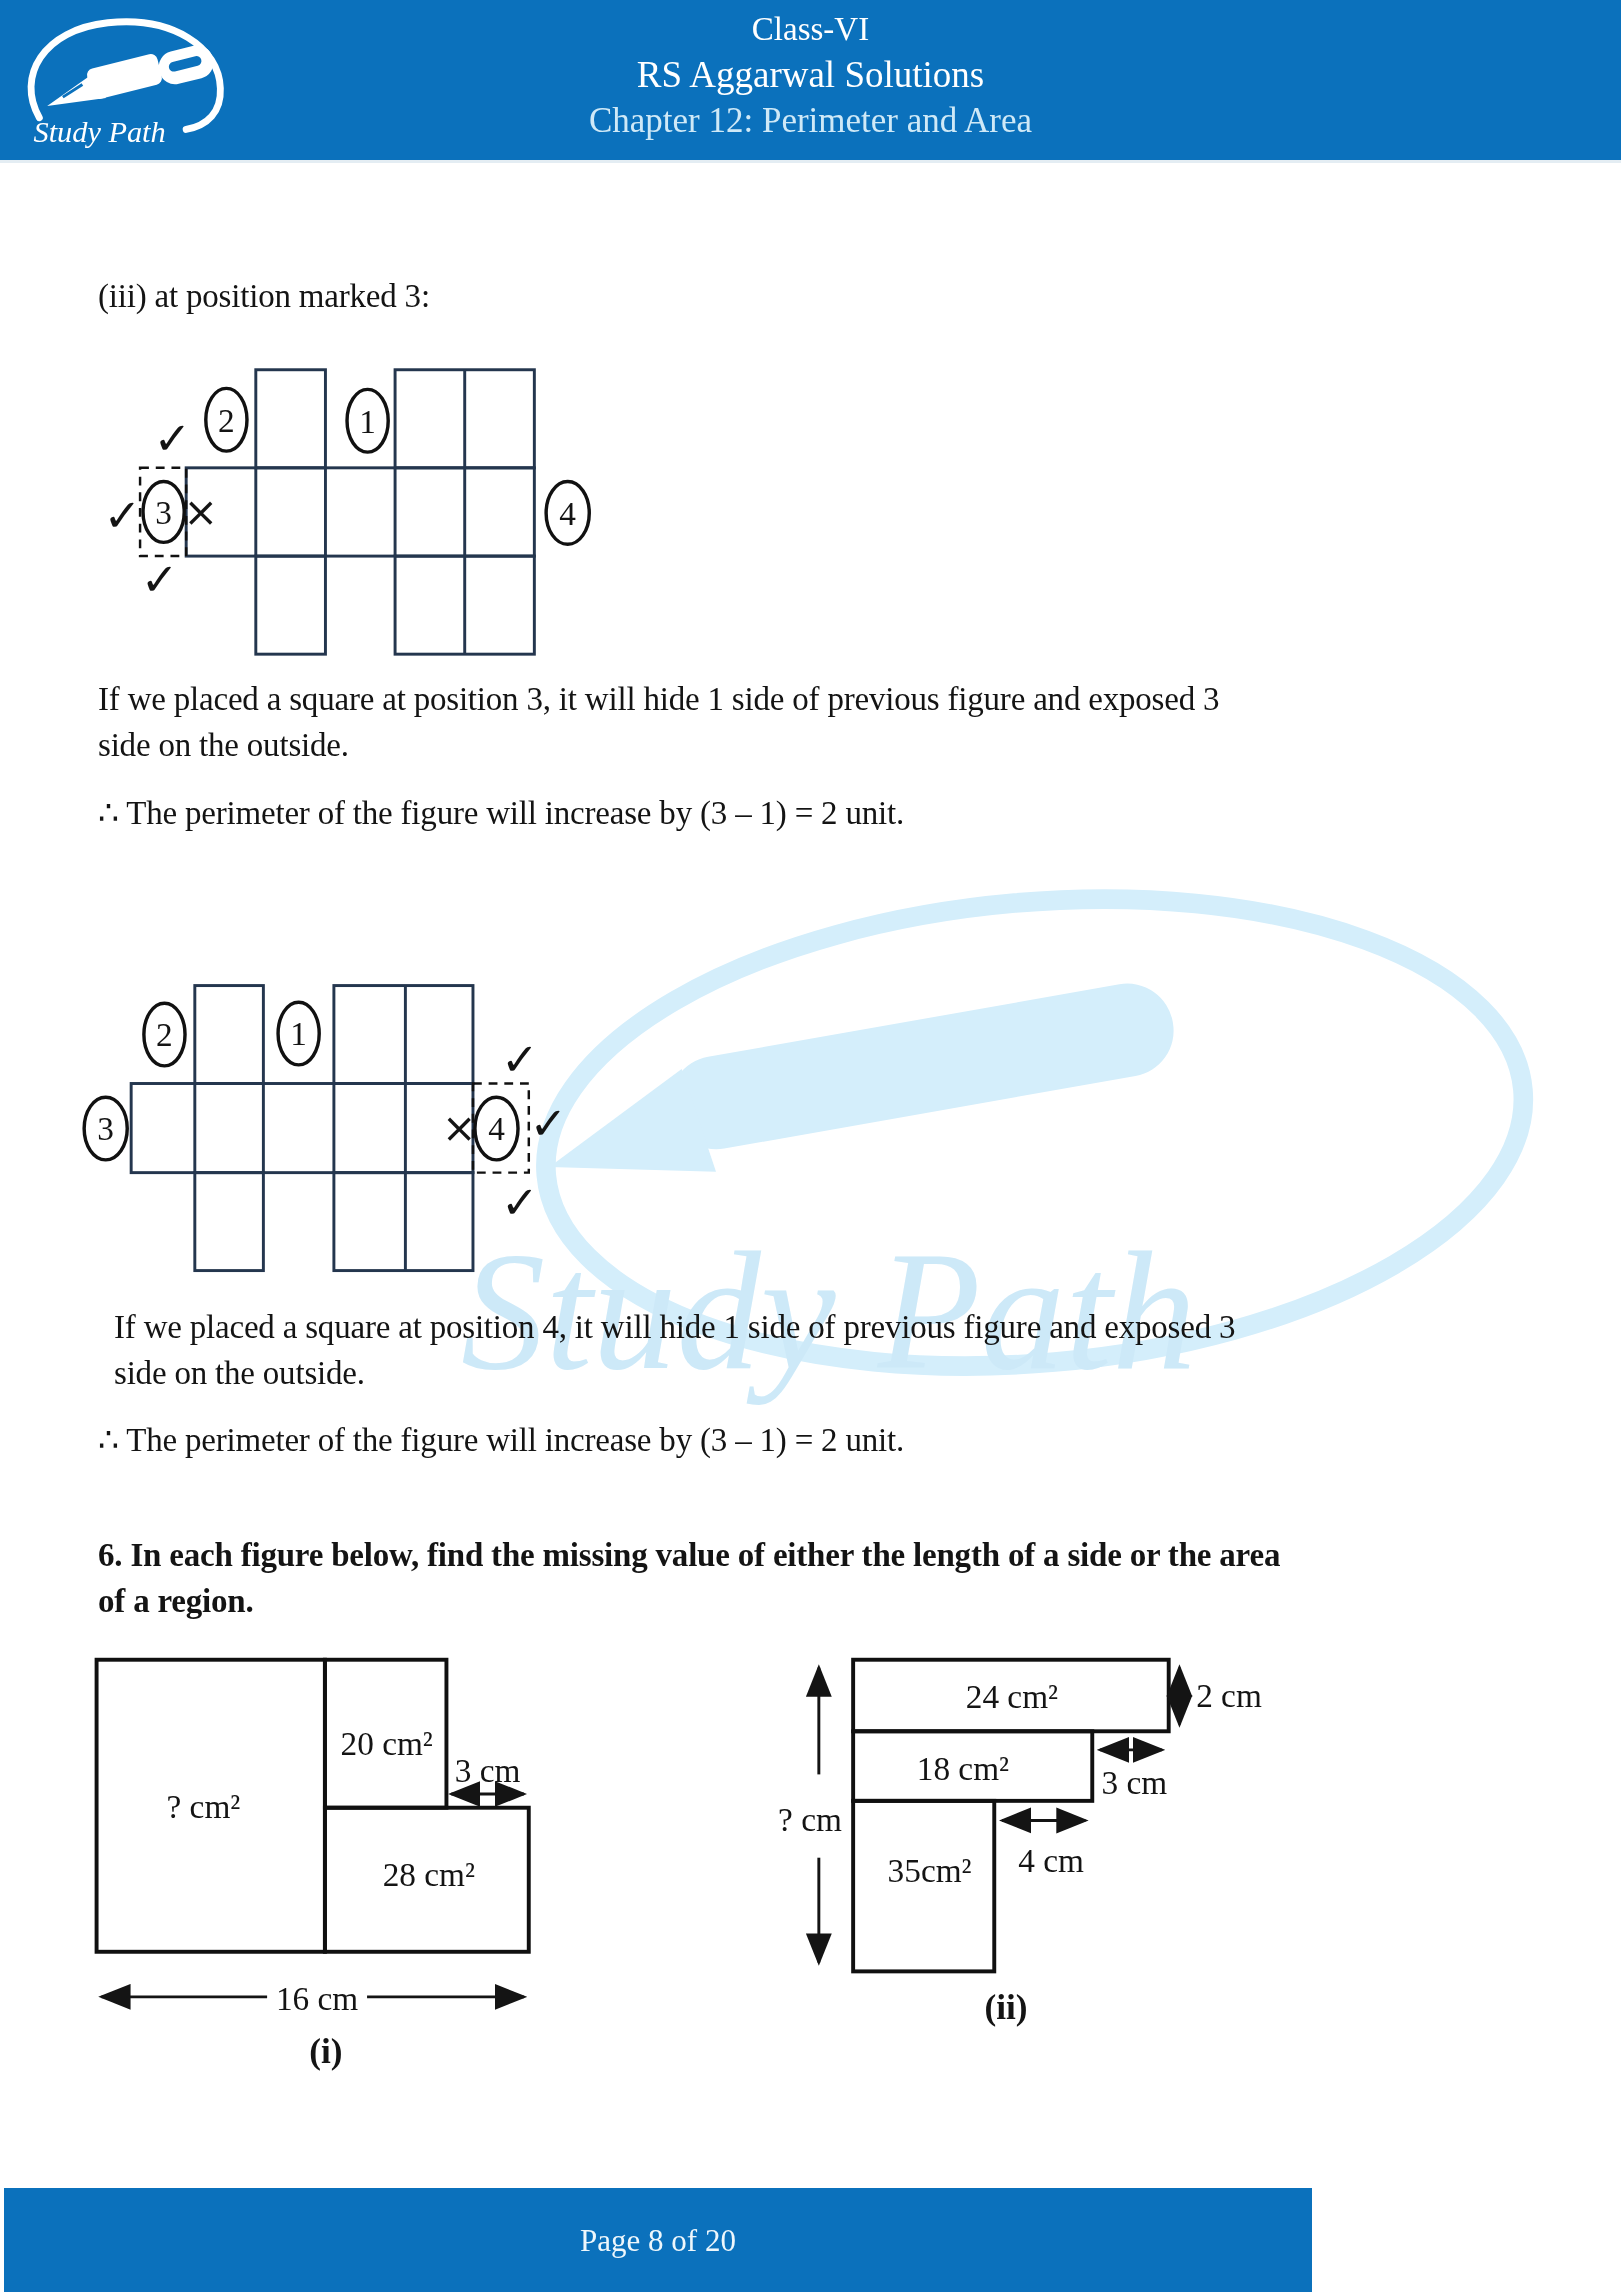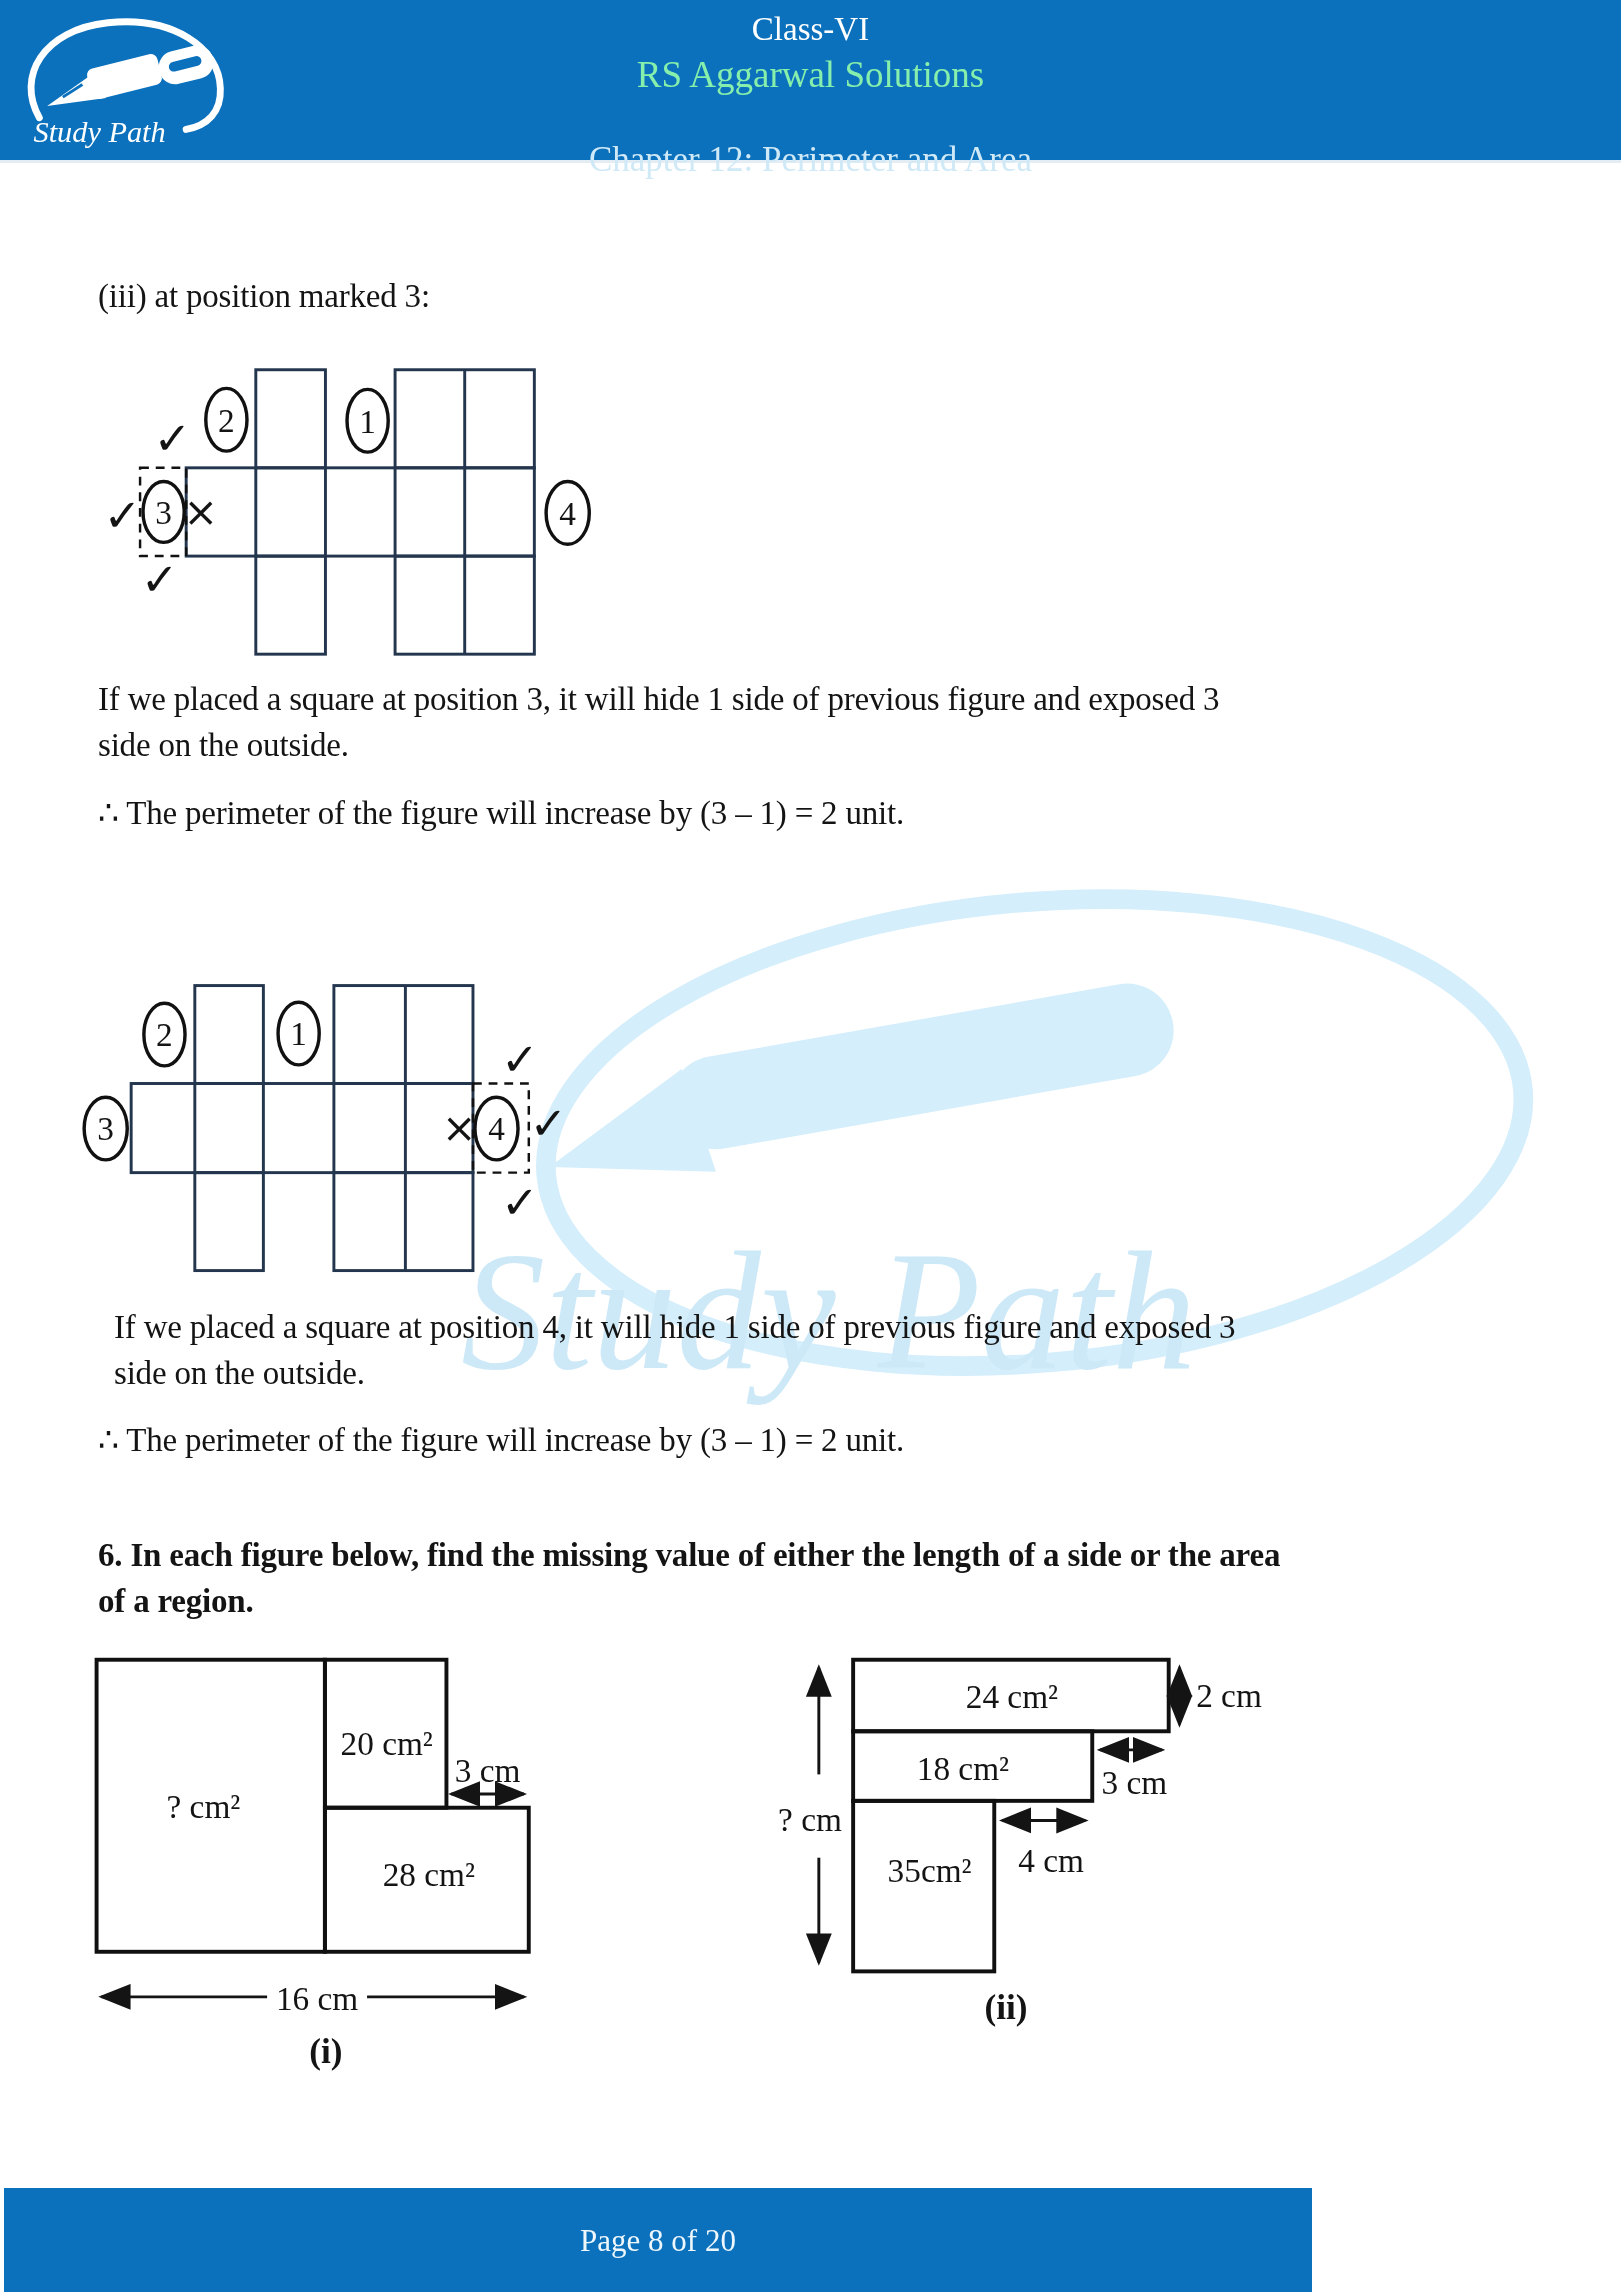--- a/index.html
+++ b/index.html
@@ -8,22 +8,22 @@
     background:#ffffff; color:#151515;
     font-family:"Liberation Serif","DejaVu Serif",serif;
   }
   
   .header {
     position:absolute; left:0; top:0; width:1621px; height:160px;
     background:#0b71bc; border-bottom:3.9px solid #e4edf3; box-sizing:content-box;
   }
   .header-text { position:absolute; left:0; top:7.8px; width:100%; text-align:center; }
   .h-line1 { font-size:33px; line-height:43px; color:#ffffff; }
-  .h-line2 { font-size:37px; line-height:47px; color:#86efac; }
-  .h-line3 { font-size:35px; line-height:45px; color:#cfe9f7;margin-top:39px; }
+  .h-line2 { font-size:37px; line-height:47px; color:#ffffff; }
+  .h-line3 { font-size:35px; line-height:45px; color:#cfe9f7; }
   .logo { position:absolute; left:9.8px; top:2px; }
   .footer {
     position:absolute; left:4px; top:2188px; width:1308px; height:105px;
     background:#0b71bc;
   }
   .footer-text {
     width:100%; text-align:center; line-height:105px; font-size:31px; color:#eef7fc;
   }
   
   .para {

